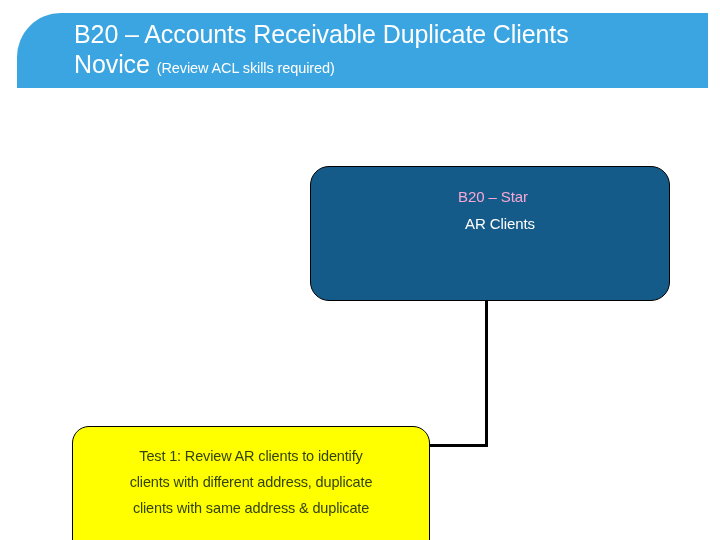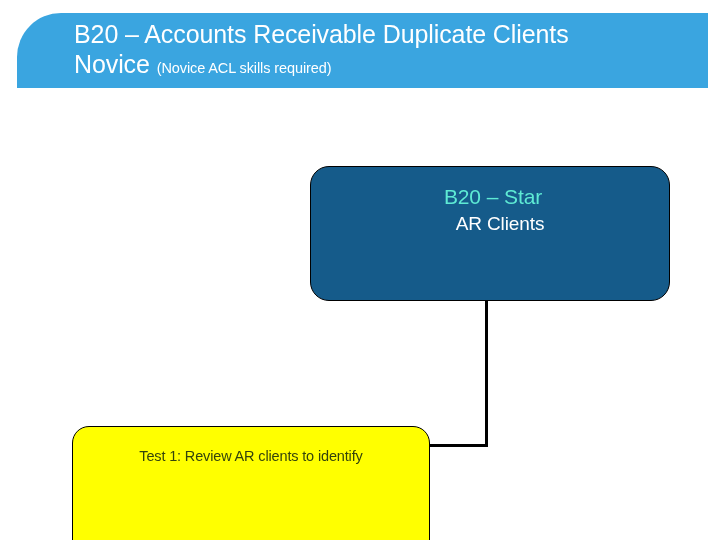--- a/index.html
+++ b/index.html
@@ -76,28 +76,28 @@
     width: 360px;
     height: 135px;
     background: #155b8a;
     border: 1.5px solid #000000;
     border-radius: 19px;
     box-sizing: border-box;
     padding-top: 16px;
     text-align: center;
   }
   .box-dark-line1 {
-    font-size: 21px;
+    font-size: 15px;
     line-height: 27px;
-    color: #5eead4;
+    color: #f9a8d4;
     letter-spacing: -0.1px;
     margin-left: 6px;
   }
   .box-dark-line2 {
-    font-size: 19px;
+    font-size: 15px;
     line-height: 27px;
     color: #ffffff;
     letter-spacing: -0.1px;
     padding-left: 20px;
   }
 
   
   .box-yellow {
     position: absolute;
     left: 72px;
@@ -122,29 +122,31 @@
 </head>
 <body>
 
 <div id="slide">
 
   <div class="header-banner">
     <div class="header-title">
       <span>B20 – Accounts Receivable Duplicate Clients</span>
     </div>
     <div class="header-title">
-      <span>Novice</span> <span class="header-subtitle">(Novice ACL skills required)</span>
+      <span>Novice</span> <span class="header-subtitle">(Review ACL skills required)</span>
     </div>
   </div>
 
   <div class="conn-vert"></div>
   <div class="conn-horiz"></div>
 
   <div class="box-dark">
     <div class="box-dark-line1">B20 – Star</div>
     <div class="box-dark-line2">AR Clients</div>
   </div>
 
   <div class="box-yellow">
     <div class="box-yellow-line">Test 1: Review AR clients to identify</div>
+    <div class="box-yellow-line">clients with different address, duplicate</div>
+    <div class="box-yellow-line">clients with same address &amp; duplicate</div>
   </div>
 
 </div>
 
 </body></html>

